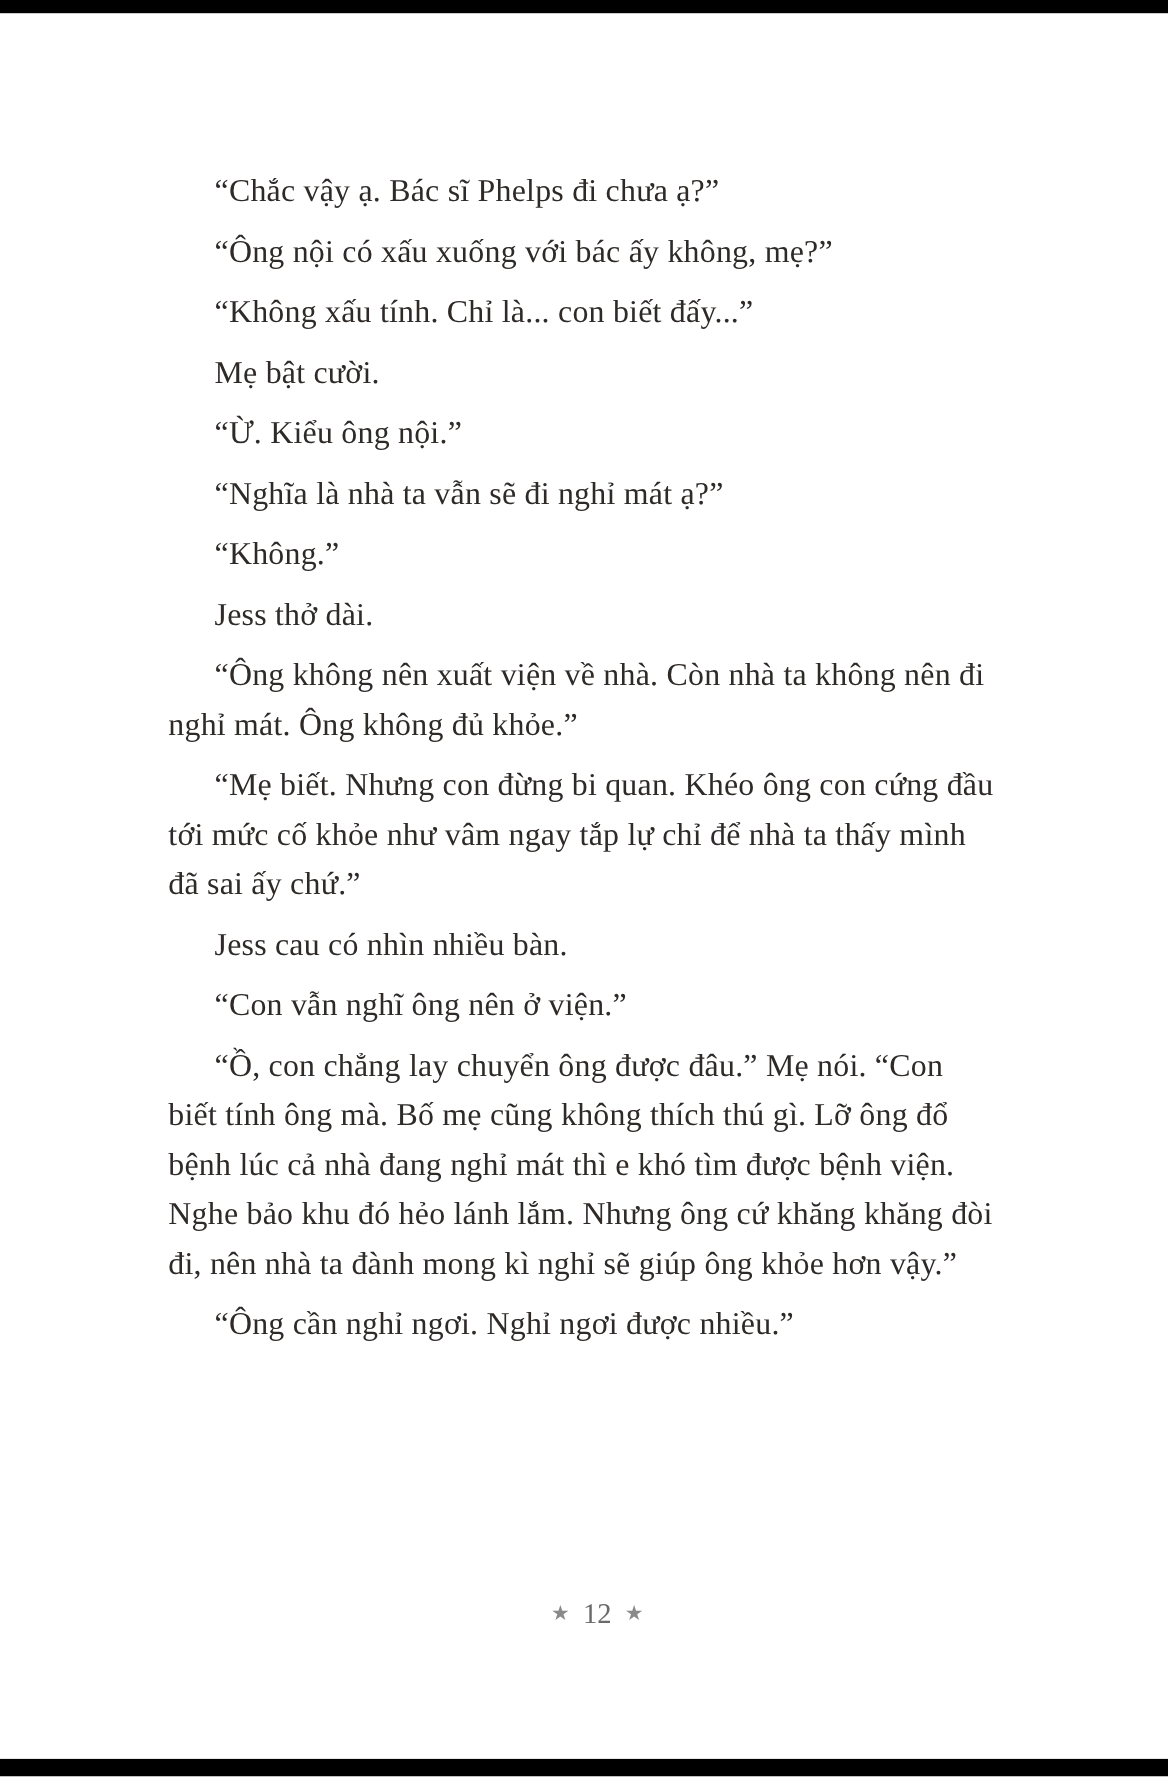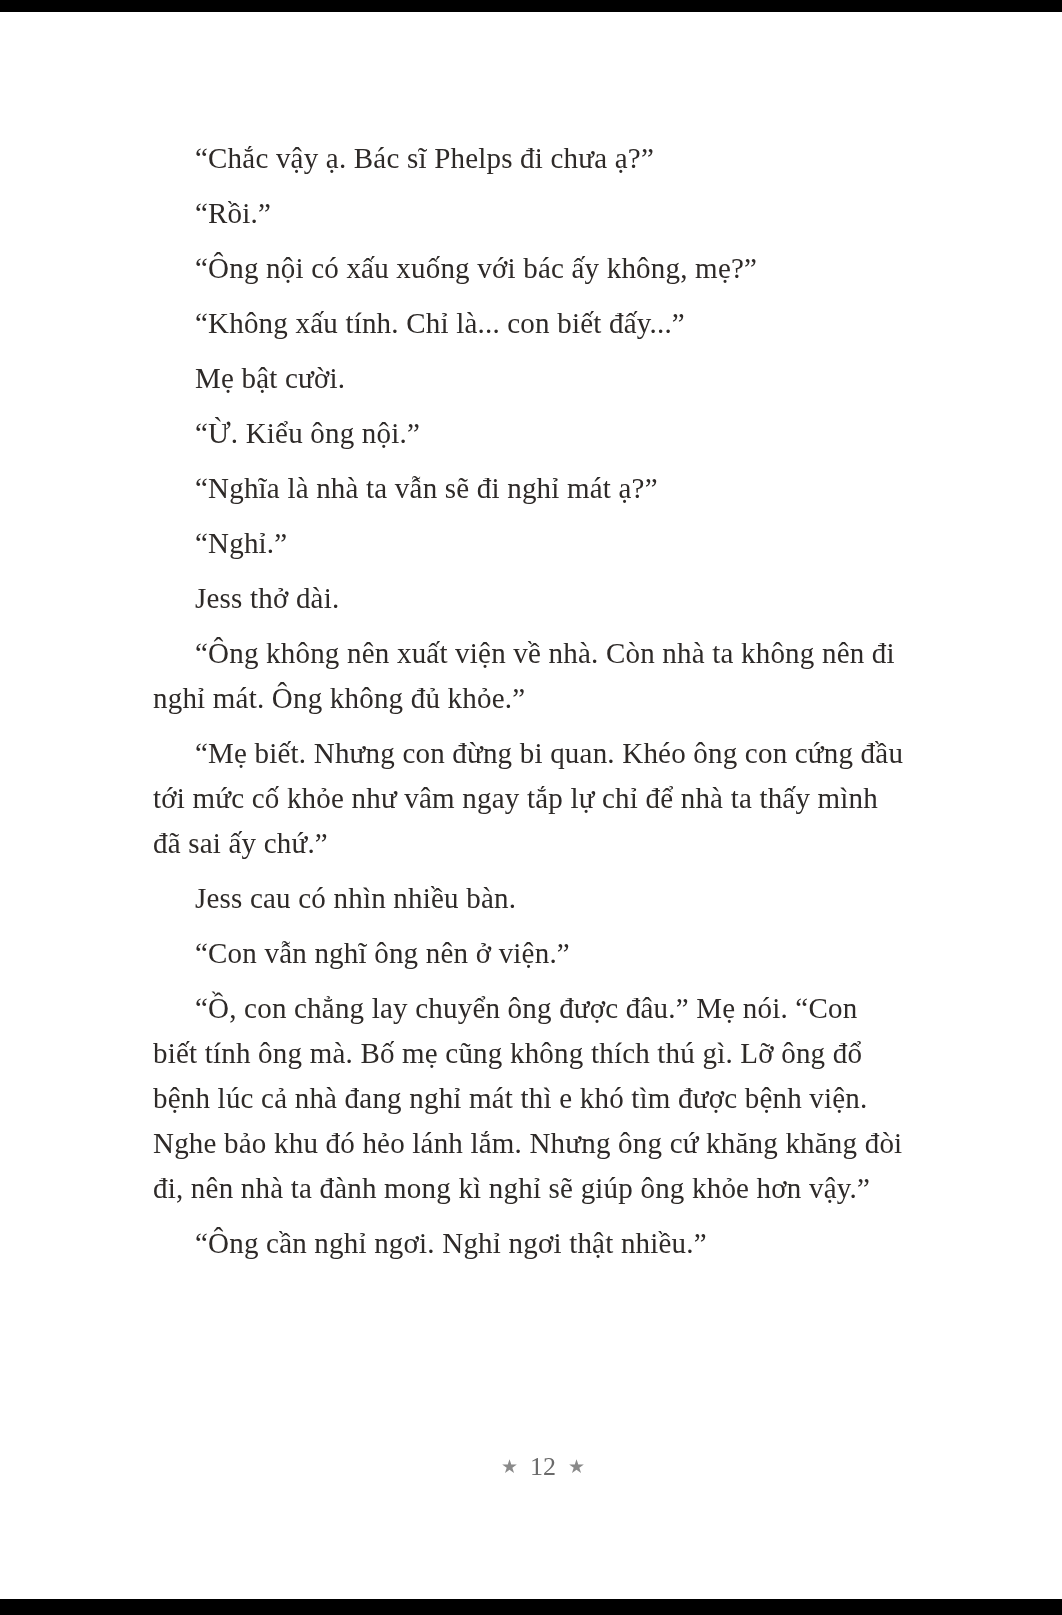--- a/index.html
+++ b/index.html
@@ -18,21 +18,21 @@
   .scan-edge {
     position: absolute;
     left: 0;
     width: 100%;
     background: #000000;
   }
   .scan-edge.top { top: 0; height: 12px; }
   .scan-edge.bottom { bottom: 0; height: 16px; }
   .page-text {
     position: absolute;
-    top: 136px;
+    top: 152px;
     left: 153px;
     width: 752px;
   }
   .page-text p {
     margin: 0 0 10px 0;
     font-size: 29px;
     line-height: 45px;
     text-indent: 42px;
     text-align: left;
     letter-spacing: 0.2px;
@@ -58,33 +58,32 @@
     color: #6a6a6a;
   }
 </style>
 </head>
 <body>
 
 <div class="scan-edge top"></div>
 
 <div class="page-text">
   <p>“Chắc vậy ạ. Bác sĩ Phelps đi chưa ạ?”</p>
-  <p>“Rồi.”</p>
   <p>“Ông nội có xấu xuống với bác ấy không, mẹ?”</p>
   <p>“Không xấu tính. Chỉ là... con biết đấy...”</p>
   <p>Mẹ bật cười.</p>
   <p>“Ừ. Kiểu ông nội.”</p>
   <p>“Nghĩa là nhà ta vẫn sẽ đi nghỉ mát ạ?”</p>
-  <p>“Nghỉ.”</p>
+  <p>“Không.”</p>
   <p>Jess thở dài.</p>
   <p>“Ông không nên xuất viện về nhà. Còn nhà ta không nên đi nghỉ mát. Ông không đủ khỏe.”</p>
   <p>“Mẹ biết. Nhưng con đừng bi quan. Khéo ông con cứng đầu tới mức cố khỏe như vâm ngay tắp lự chỉ để nhà ta thấy mình đã sai ấy chứ.”</p>
   <p>Jess cau có nhìn nhiều bàn.</p>
   <p>“Con vẫn nghĩ ông nên ở viện.”</p>
   <p>“Ồ, con chẳng lay chuyển ông được đâu.” Mẹ nói. “Con biết tính ông mà. Bố mẹ cũng không thích thú gì. Lỡ ông đổ bệnh lúc cả nhà đang nghỉ mát thì e khó tìm được bệnh viện. Nghe bảo khu đó hẻo lánh lắm. Nhưng ông cứ khăng khăng đòi đi, nên nhà ta đành mong kì nghỉ sẽ giúp ông khỏe hơn vậy.”</p>
-  <p>“Ông cần nghỉ ngơi. Nghỉ ngơi thật nhiều.”</p>
+  <p>“Ông cần nghỉ ngơi. Nghỉ ngơi được nhiều.”</p>
 </div>
 
 <div class="page-footer">
   <span class="star">★</span><span class="page-number">12</span><span class="star">★</span>
 </div>
 
 <div class="scan-edge bottom"></div>
 
 </body></html>

